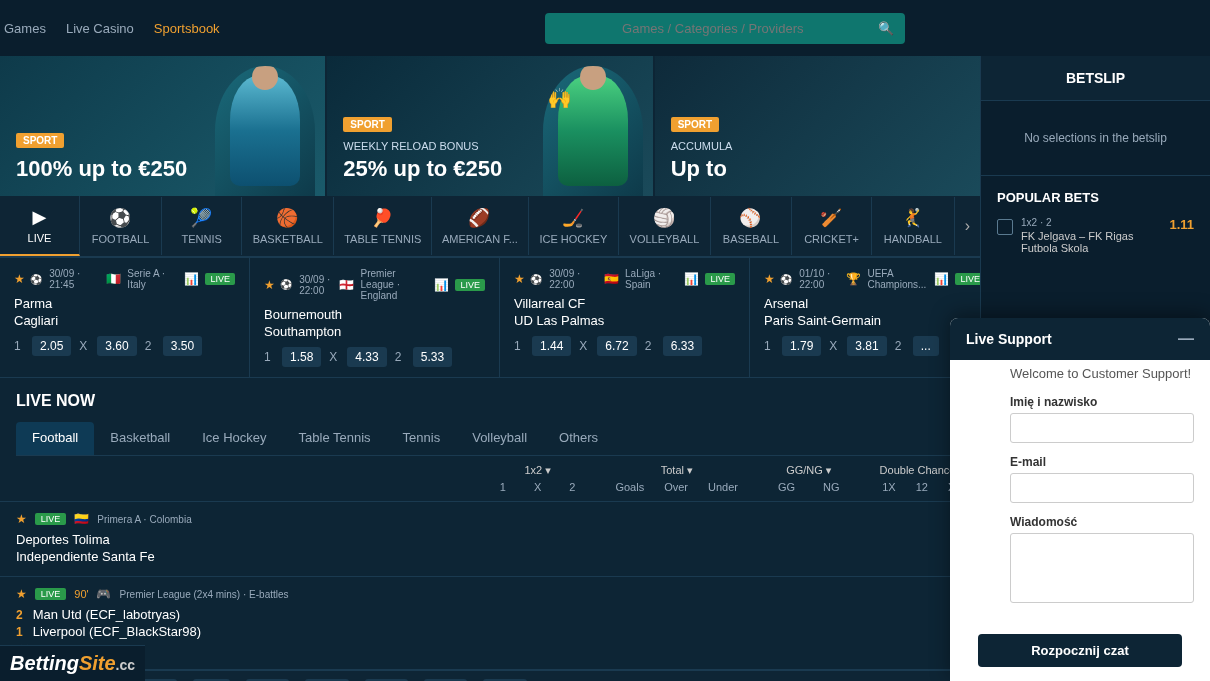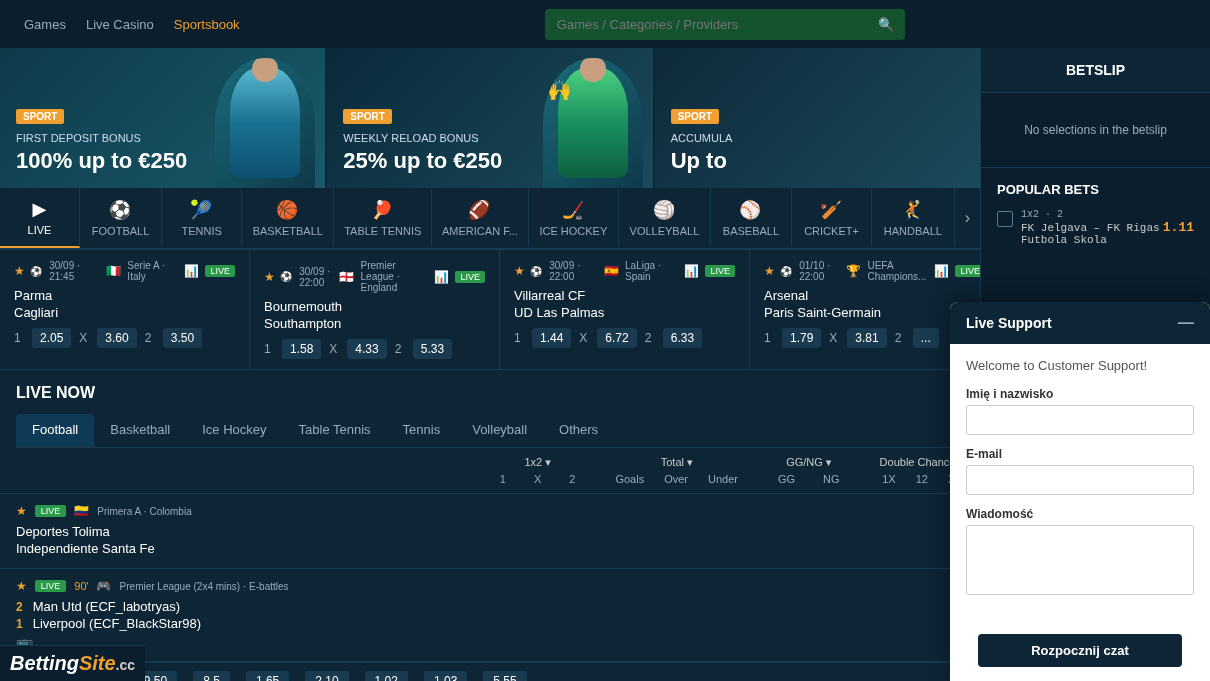--- a/index.html
+++ b/index.html
@@ -1,24 +1,24 @@
 <!DOCTYPE html>
 <html><head>
   <meta charset="utf-8">
   <style>
     * { box-sizing: border-box; margin: 0; padding: 0; }
     body { font-family: Arial, sans-serif; background: #0d2535; color: #fff; font-size: 13px; overflow-x: hidden; }
 
     
-    .header { background: #0a1e2d; display: flex; align-items: center; padding: 0 24px; height: 48px; gap: 24px; }
+    .header { background: #0a1e2d; display: flex; align-items: center; padding: 0 4px; height: 56px; gap: 24px; }
     .nav-items { display: flex; gap: 20px; align-items: center; }
     .nav-item { color: #9ab; font-size: 13px; cursor: pointer; }
     .nav-item.active { color: #f0a030; }
     .search-bar { flex: 1; max-width: 360px; margin: 0 auto; position: relative; }
-    .search-bar input { width: 100%; background: #14532d; border: none; border-radius: 4px; padding: 8px 36px 8px 12px; color: #ccc; font-size: 13px; outline: none; }
+    .search-bar input { width: 100%; background: #0f766e; border: none; border-radius: 4px; padding: 8px 36px 8px 12px; color: #ccc; font-size: 13px; outline: none; text-align: center; }
     .search-icon { position: absolute; right: 10px; top: 50%; transform: translateY(-50%); color: #aaa; }
     .header-right { margin-left: auto; display: flex; gap: 10px; align-items: center; }
     .btn-play { background: #f0a030; color: #fff; border: none; padding: 8px 18px; border-radius: 4px; cursor: pointer; font-weight: bold; font-size: 13px; }
     .btn-login { background: #1a3a55; color: #fff; border: 1px solid #2a5a80; padding: 8px 18px; border-radius: 4px; cursor: pointer; font-size: 13px; }
 
     
     .main { display: flex; gap: 0; }
     .content { flex: 1; min-width: 0; }
 
     
@@ -81,21 +81,21 @@
     .pb-check { width: 16px; height: 16px; border: 1px solid #5a7a90; border-radius: 2px; flex-shrink: 0; margin-top: 2px; background: transparent; }
     .pb-details { flex: 1; }
     .pb-label { font-size: 10px; color: #9ab; margin-bottom: 2px; }
     .pb-match { font-size: 11px; color: #ccc; }
     .pb-odds { color: #f0a030; font-weight: bold; font-size: 13px; }
 
     
     .live-support { position: fixed; right: 0; bottom: 0; width: 260px; background: #fff; color: #333; border-radius: 8px 8px 0 0; box-shadow: 0 -4px 20px rgba(0,0,0,0.4); z-index: 100; }
     .ls-header { background: #0d2535; color: #fff; padding: 12px 16px; border-radius: 8px 8px 0 0; display: flex; align-items: center; justify-content: space-between; font-weight: bold; font-size: 14px; }
     .ls-minimize { cursor: pointer; color: #9ab; font-size: 16px; }
-    .ls-body { padding: 14px 16px; }
+    .ls-body { padding: 6px 16px; margin-left: 44px; }
     .ls-welcome { font-size: 13px; color: #555; margin-bottom: 14px; }
     .ls-field { margin-bottom: 12px; }
     .ls-label { font-size: 12px; color: #333; margin-bottom: 4px; font-weight: bold; }
     .ls-input { width: 100%; border: 1px solid #ccc; border-radius: 3px; padding: 7px 10px; font-size: 12px; color: #333; outline: none; }
     .ls-textarea { width: 100%; border: 1px solid #ccc; border-radius: 3px; padding: 7px 10px; font-size: 12px; color: #333; height: 70px; resize: none; outline: none; }
     .ls-footer { padding: 10px 28px 14px; }
     .ls-submit { background: #0d2535; color: #fff; border: none; border-radius: 4px; padding: 9px 16px; width: 100%; cursor: pointer; font-size: 13px; font-weight: bold; }
 
     
     .logo-bar { position: fixed; bottom: 0; left: 0; padding: 6px 10px; background: #0a1e2d; border-top: 1px solid #1a3a50; z-index: 50; }
@@ -128,21 +128,20 @@
     <span class="search-icon">🔍</span>
   </div>
 </div>
 
 <div class="main">
   <div class="content">
 
     <div class="banners">
       <div class="banner" style="background: linear-gradient(135deg, #0e3a4a 0%, #1a5a6a 100%);">
         <span class="banner-badge">SPORT</span>
-        <div class="banner-sub">FIRST DEPOSIT BONUS</div>
         <div class="banner-title">100% up to €250</div>
         <div class="banner-person">
           <div style="width:70px;height:110px;background:linear-gradient(180deg,#5ab8d0,#1a7090,#0d5070);border-radius:40% 40% 10px 10px;position:relative;">
             <div style="width:26px;height:26px;background:#c8a080;border-radius:50%;position:absolute;top:-12px;left:50%;transform:translateX(-50%);"></div>
           </div>
         </div>
       </div>
       <div class="banner" style="background: linear-gradient(135deg, #0a2a3a 0%, #1a4a5a 100%);">
         <span class="banner-badge">SPORT</span>
         <div class="banner-sub">WEEKLY RELOAD BONUS</div>
@@ -410,21 +409,21 @@
   </div>
 
   <div class="sidebar">
     <div class="betslip-header">BETSLIP</div>
     <div class="betslip-empty">No selections in the betslip</div>
     <div class="popular-bets">
       <div class="pb-title">POPULAR BETS</div>
       <div class="pb-item">
         <div class="pb-check"></div>
         <div class="pb-details">
-          <div style="display:flex;justify-content:space-between;align-items:center;font-family:Liberation Mono, monospace;">
+          <div style="display:flex;justify-content:space-between;">
             <div>
               <div class="pb-label">
                 <span>1x2</span> · <span>2</span>
               </div>
               <div class="pb-match">FK Jelgava – FK Rigas Futbola Skola</div>
             </div>
             <div class="pb-odds">1.11</div>
           </div>
         </div>
       </div>

